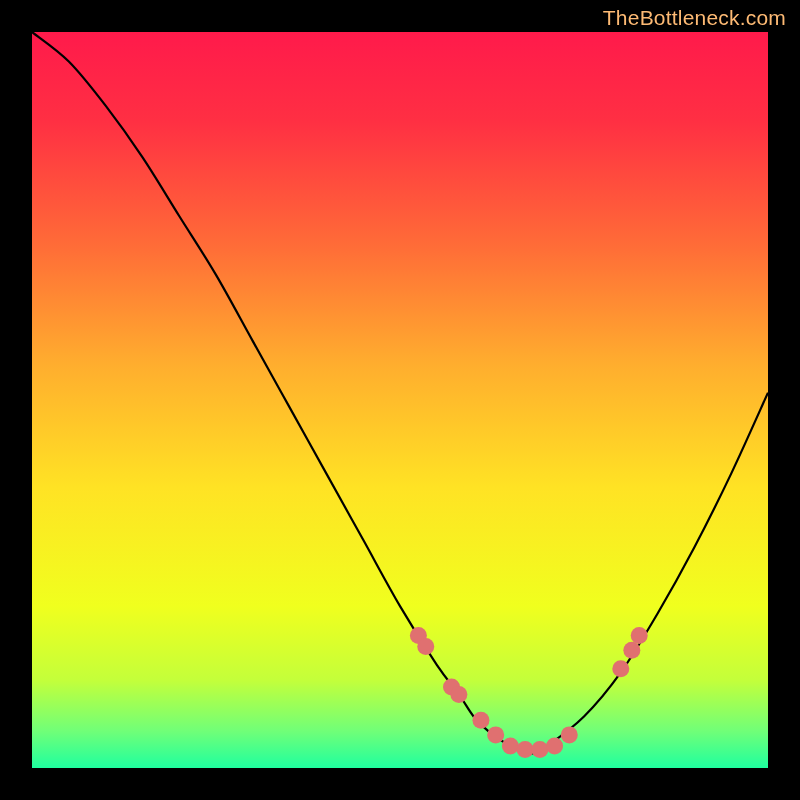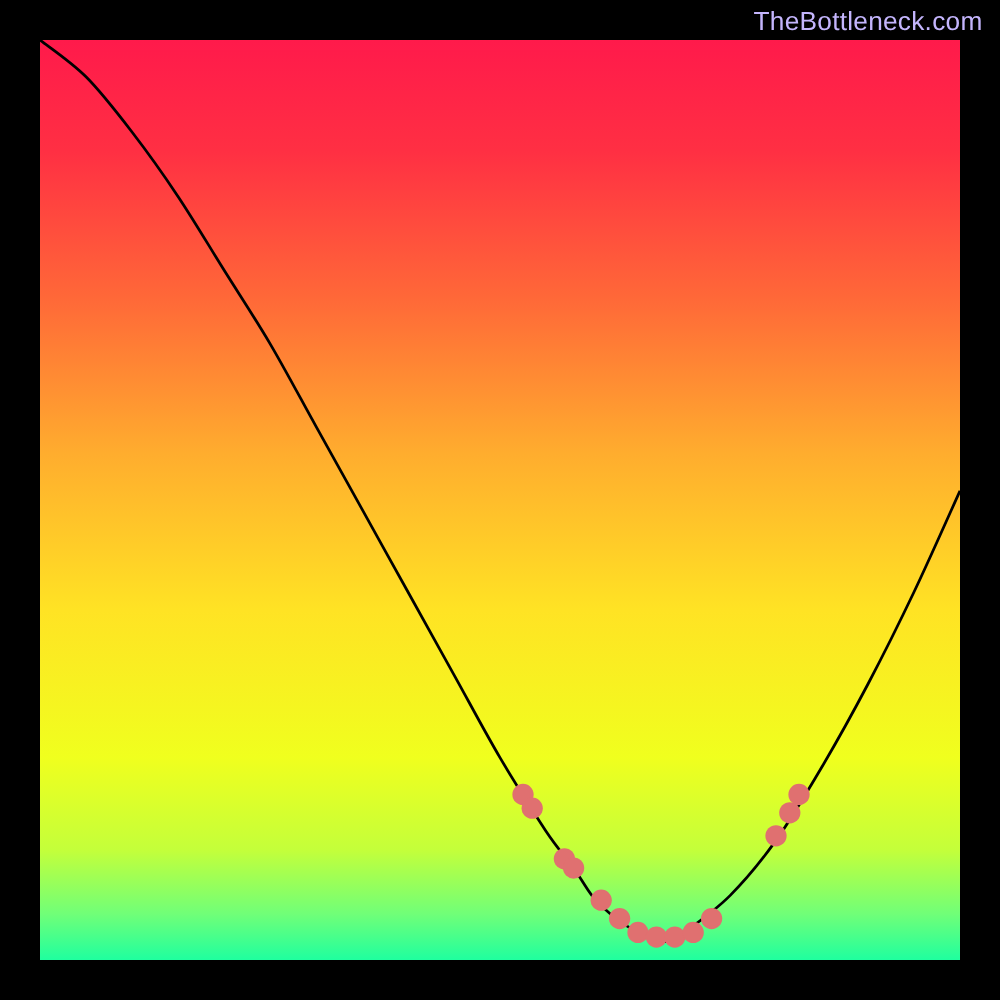--- a/index.html
+++ b/index.html
@@ -10,21 +10,21 @@
     background: #000;
     position: relative;
   }
   .watermark {
     position: absolute;
     top: 6px;
     right: 14px;
     font-family: Arial, Helvetica, sans-serif;
     font-size: 21px;
     font-weight: 500;
-    color: #c4b5fd;
+    color: #fdba74;
     letter-spacing: 0.2px;
     z-index: 10;
   }
   .plot-area {
     position: absolute;
     left: 32px;
     top: 32px;
     width: 736px;
     height: 736px;
   }

